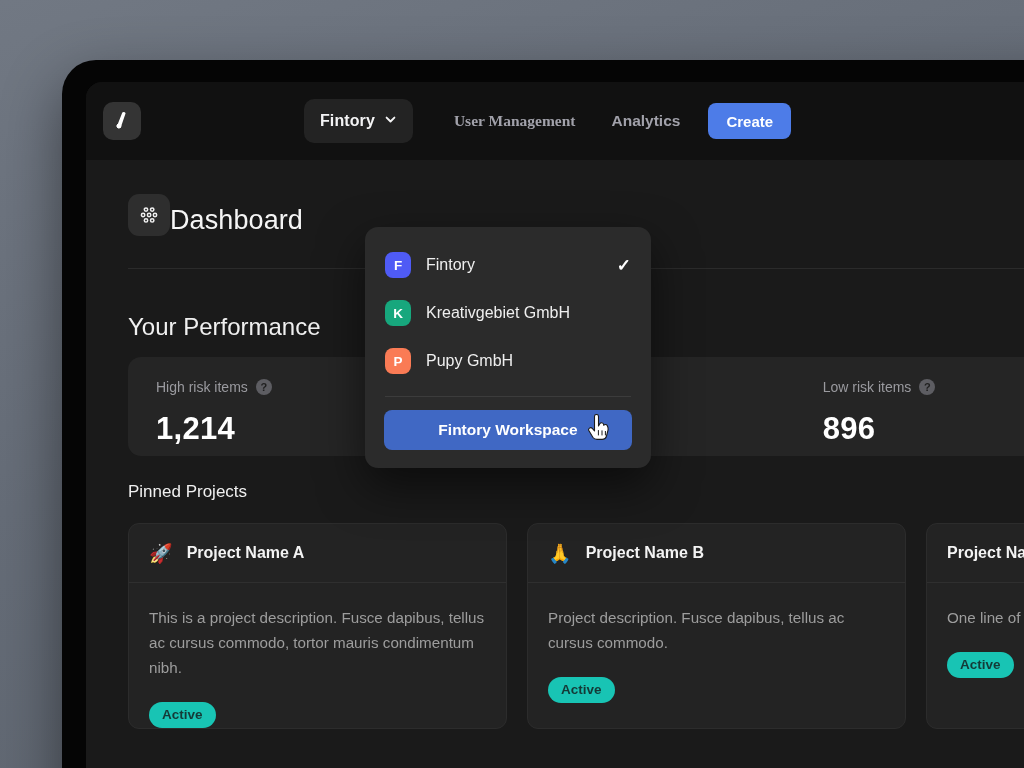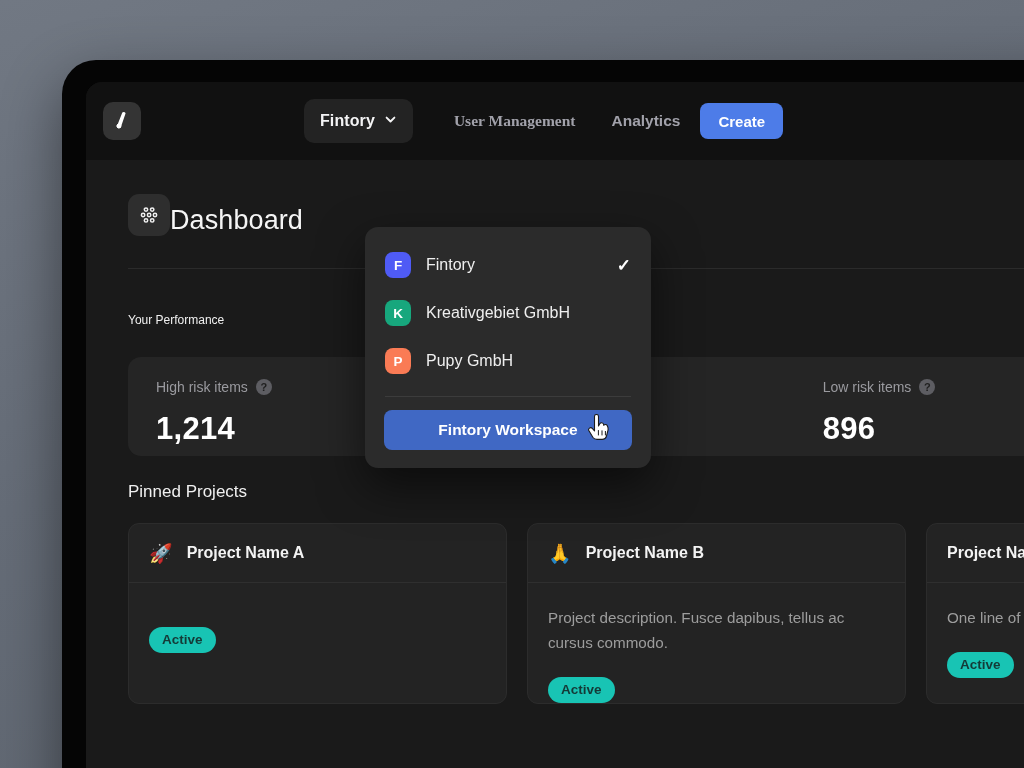--- a/index.html
+++ b/index.html
@@ -56,21 +56,21 @@
   #ws-switcher .lbl{ color:#f4f4f5; font-size:16px; font-weight:700; letter-spacing:.1px; }
   #ws-switcher .chev{ display:block; }
 
   .nav-link{
     color:#a1a1aa; font-size:15.5px; font-weight:700;
     padding:0 0; cursor:pointer; white-space:nowrap;
   }
   #nav-user{ margin-left:41px;font-family:Liberation Serif, serif; }
   #nav-analytics{ margin-left:36px; }
   #btn-create{
-    margin-left:20px;
+    margin-left:28px;
     height:36px; padding:0 18px;
     background:#4d7ce8; border:none; border-radius:8px;
     color:#ffffff; font-size:15px; font-weight:700;
     font-family:"Liberation Sans", sans-serif;
     cursor:pointer;
     display:flex; align-items:center;
   }
 
   
   #page{
@@ -89,21 +89,21 @@
   }
   #page-title{ color:#f5f5f5; font-size:27px; font-weight:400; letter-spacing:.1px; }
 
   #head-rule{
     position:absolute; left:42px; top:108px;
     width:1000px; height:1px; background:#2b2b2b;
   }
 
   #perf-title{
     position:absolute; left:42px; top:153px;
-    color:#f0f0f0; font-size:12px; font-weight:400;
+    color:#f0f0f0; font-size:24px; font-weight:400;
   }
 
   
   #stats{
     position:absolute; left:42px; top:197px;
     width:1000px; height:99px;
     background:#252525; border-radius:13px;
     display:flex;
   }
   .stat{ flex:1; padding:22px 0 0 28px; }
@@ -272,20 +272,21 @@
     <div id="pinned-title">Pinned Projects</div>
 
     <div id="cards">
 
       <div class="card">
         <div class="card-head">
           <span class="card-emoji">🚀</span>
           <span class="card-name">Project Name A</span>
         </div>
         <div class="card-body">
+          <div class="card-desc">This is a project description. Fusce dapibus, tellus ac cursus commodo, tortor mauris condimentum nibh.</div>
           <span class="badge">Active</span>
         </div>
       </div>
 
       <div class="card">
         <div class="card-head">
           <span class="card-emoji">🙏</span>
           <span class="card-name">Project Name B</span>
         </div>
         <div class="card-body">

